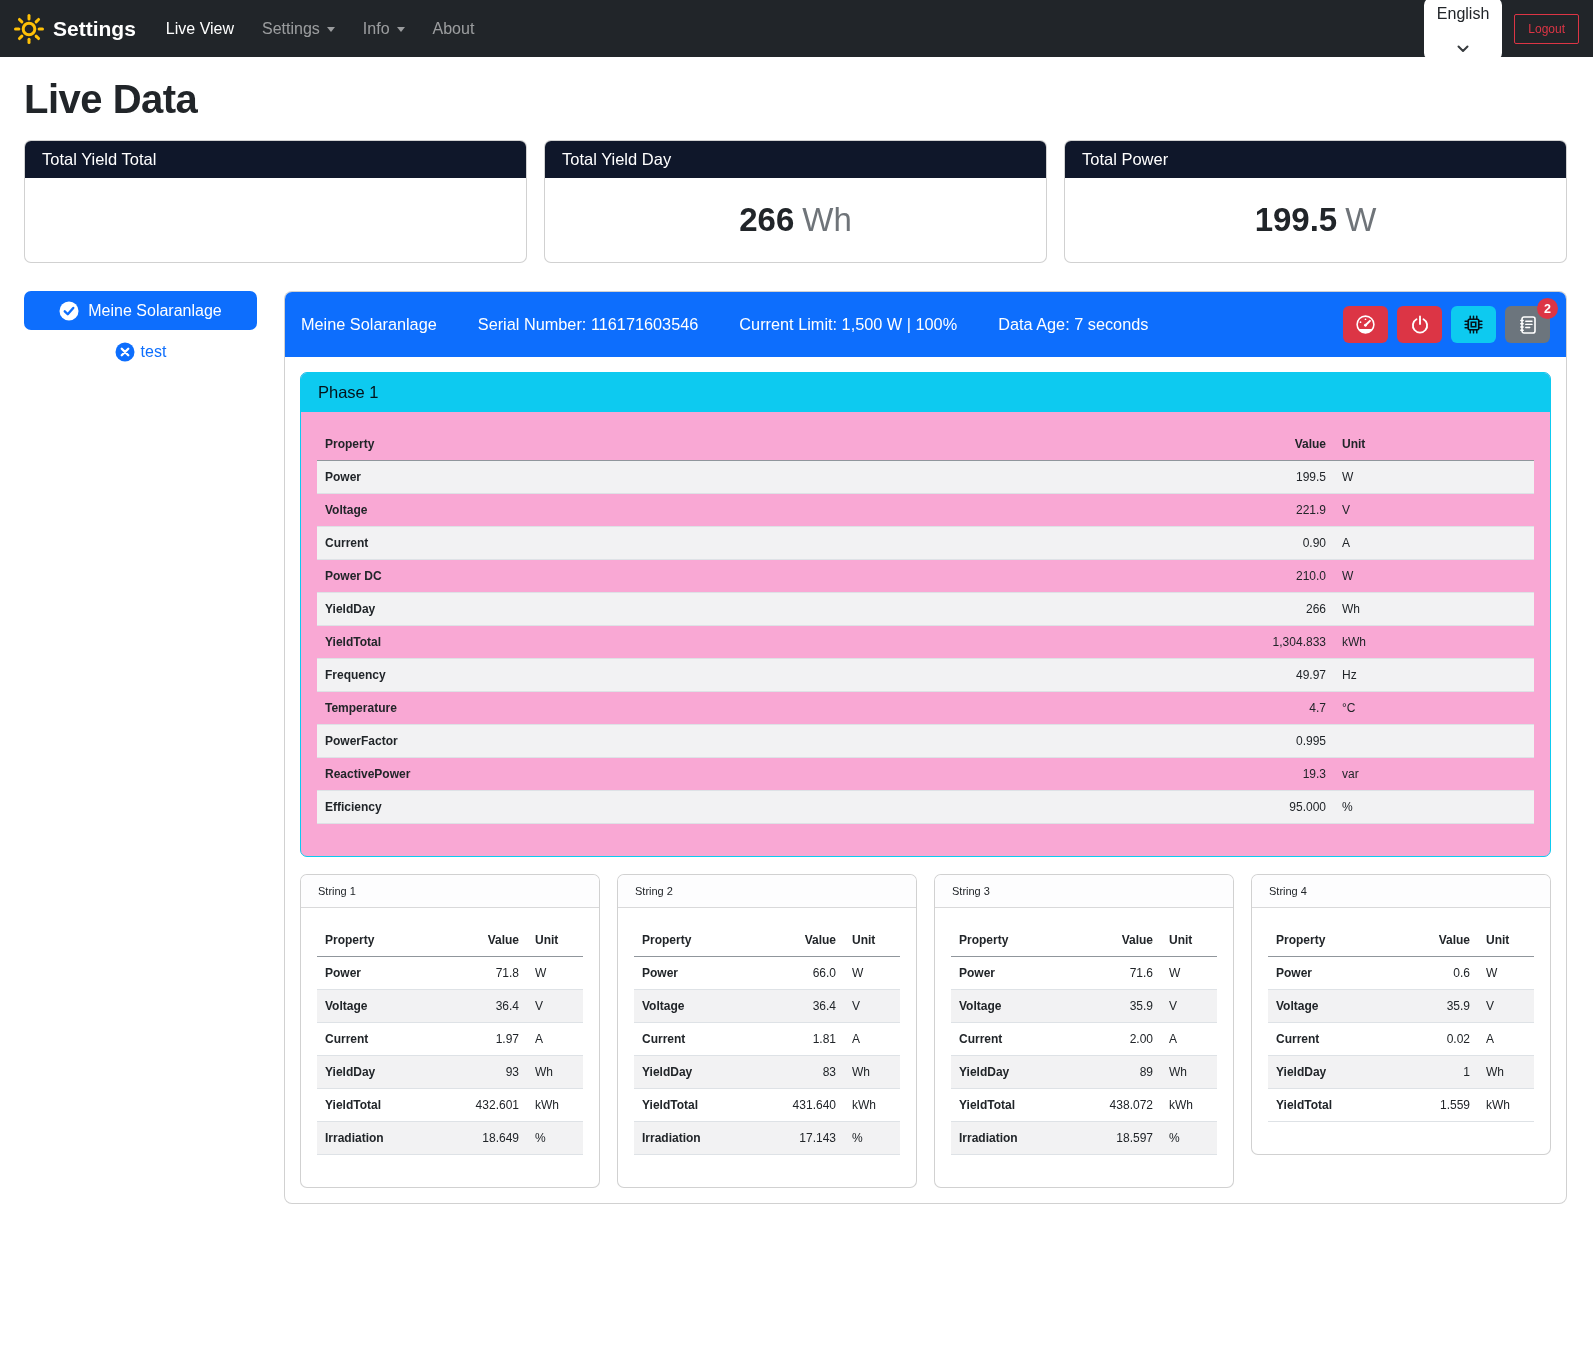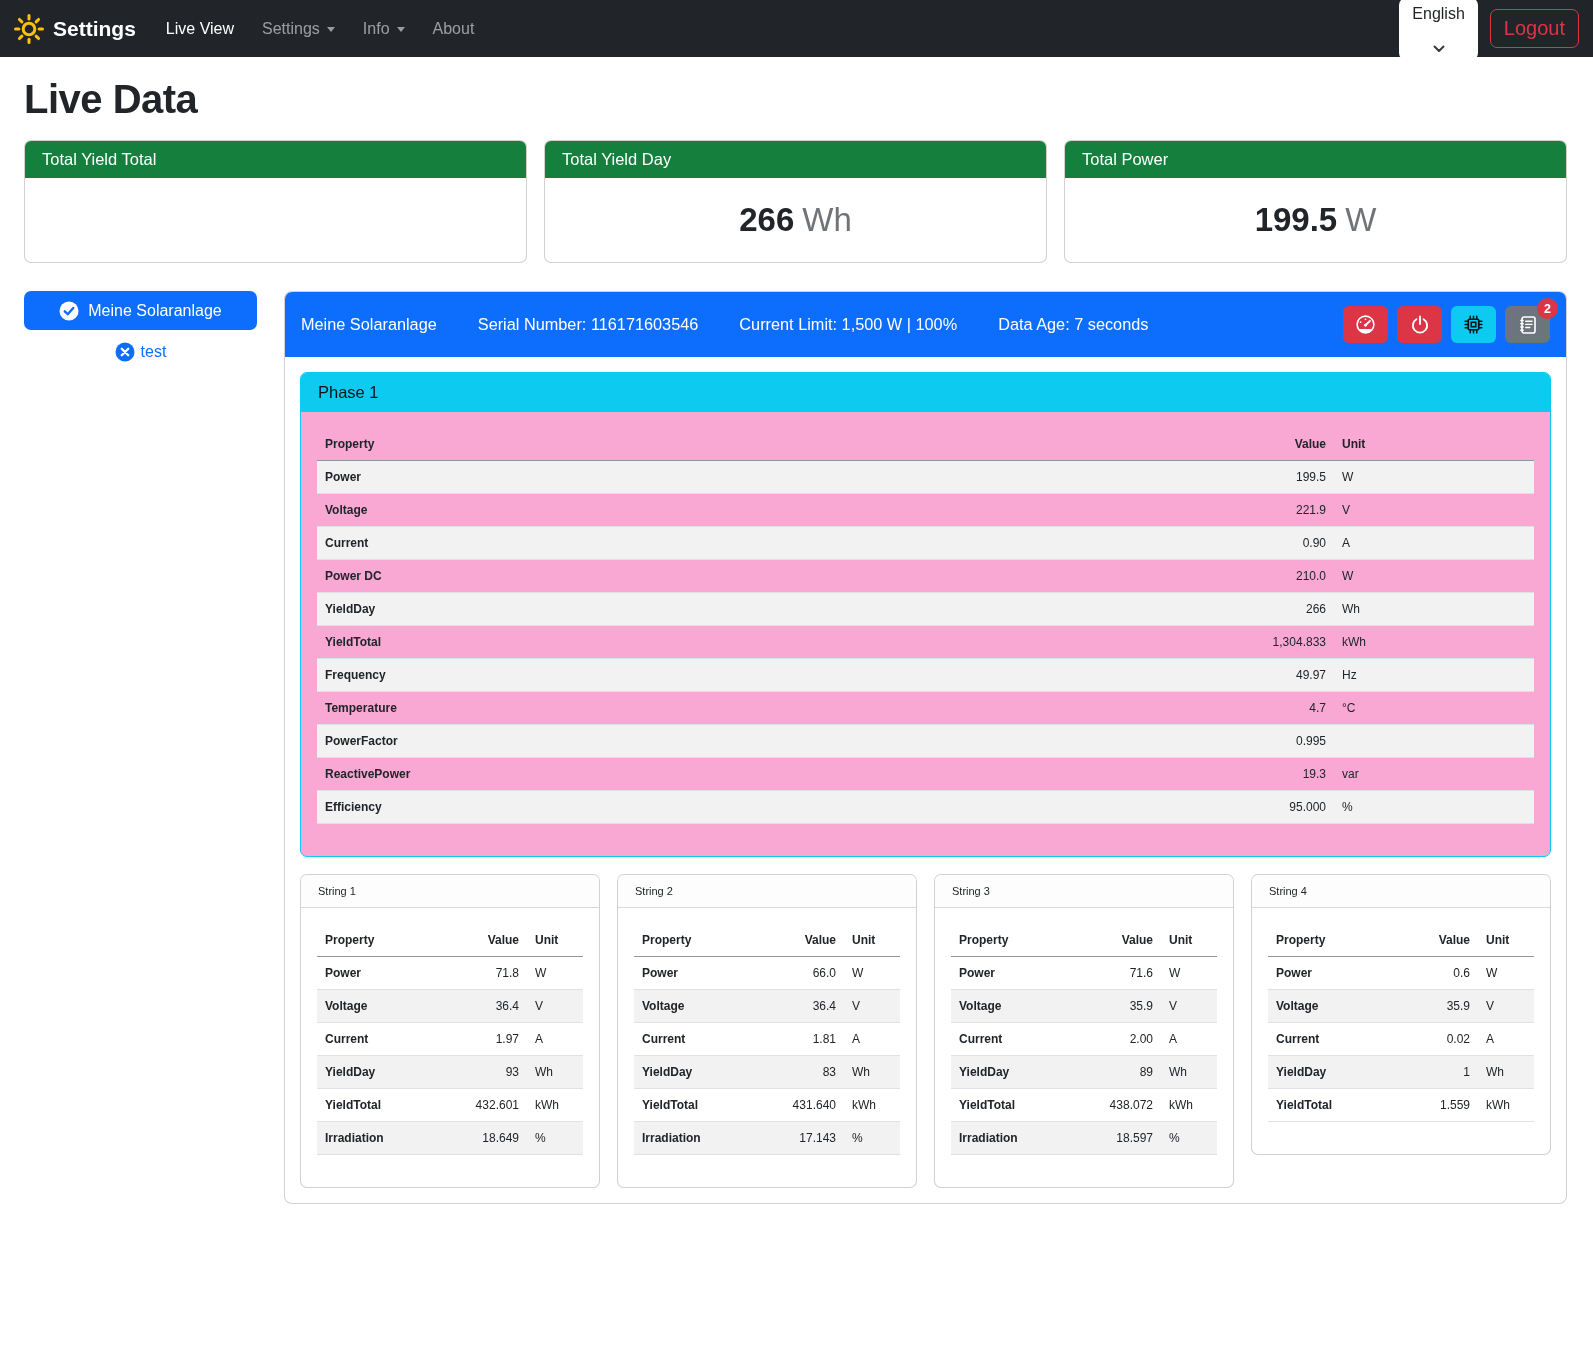--- a/index.html
+++ b/index.html
@@ -6,30 +6,30 @@
   html,body { background:#fff; font-family:"Liberation Sans","DejaVu Sans",sans-serif; color:#212529; }
 
   
   .navbar { background:#212529; height:57px; display:flex; align-items:center; padding:0 14px; }
   .brand { display:flex; align-items:center; gap:9px; color:#fff; font-size:21px; font-weight:700; margin-right:18px; padding:4px 0; }
   .nav-links { display:flex; align-items:center; gap:4px; flex:1; }
   .nav-link { color:rgba(255,255,255,.55); font-size:16px; padding:8px 12px; text-decoration:none; display:inline-flex; align-items:center; gap:7px; cursor:pointer; }
   .nav-link.active { color:#fff; font-weight:400; }
   .caret { width:0; height:0; border-left:4.5px solid transparent; border-right:4.5px solid transparent; border-top:5px solid currentColor; display:inline-block; margin-top:2px; }
   .lang-select { background:#fff; color:#212529; border-radius:7px; padding:7px 13px; font-size:16px; display:flex; align-items:center; gap:22px; margin-right:12px; cursor:pointer;flex-direction:column; }
-  .logout-btn { background:transparent; border:1px solid #dc3545; color:#dc3545; border-radius:7px; padding:7px 13px; font-size:20px; cursor:pointer; font-family:inherit; }
+  .logout-btn { background:transparent; border:1px solid #dc3545; color:#dc3545; border-radius:2px; padding:7px 13px; font-size:12px; cursor:pointer; font-family:inherit; }
 
   
   .container { padding:0 26px 26px 24px; }
   h1.page-title { font-size:40px; font-weight:700; margin:20px 0 18px 0; letter-spacing:-.5px; }
 
   
   .cards-row { display:flex; gap:17px; margin-bottom:28px; }
   .sum-card { flex:1; border:1px solid rgba(0,0,0,.18); border-radius:7px; overflow:hidden; background:#fff; }
-  .sum-card-header { background:#15803d; color:#fff; font-size:16.5px; padding:9px 17px; }
+  .sum-card-header { background:#0f172a; color:#fff; font-size:16.5px; padding:9px 17px; }
   .sum-card-body { padding:23px 17px; text-align:center; }
   .sum-value { font-size:33px; font-weight:600; color:#212529; }
   .sum-unit { font-size:33px; font-weight:400; color:#6f7479; margin-left:8px; }
 
   
   .main-row { display:flex; gap:27px; align-items:flex-start; }
   .sidebar { width:233px; flex:0 0 233px; }
   .inv-select-btn { width:100%; background:#0d6efd; border:none; color:#fff; border-radius:7px; height:39px; font-size:16px; display:flex; align-items:center; justify-content:center; gap:9px; cursor:pointer; font-family:inherit; }
   .inv-alt { margin-top:12px; display:flex; align-items:center; justify-content:center; gap:6px; color:#0d6efd; font-size:16px; cursor:pointer; }
 

